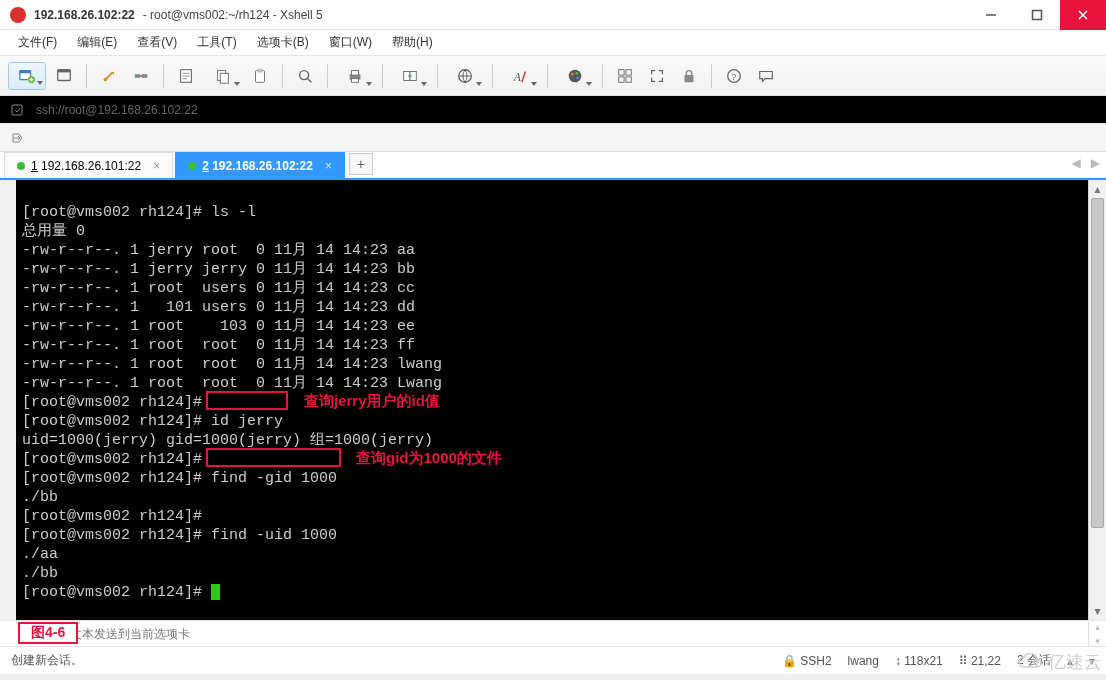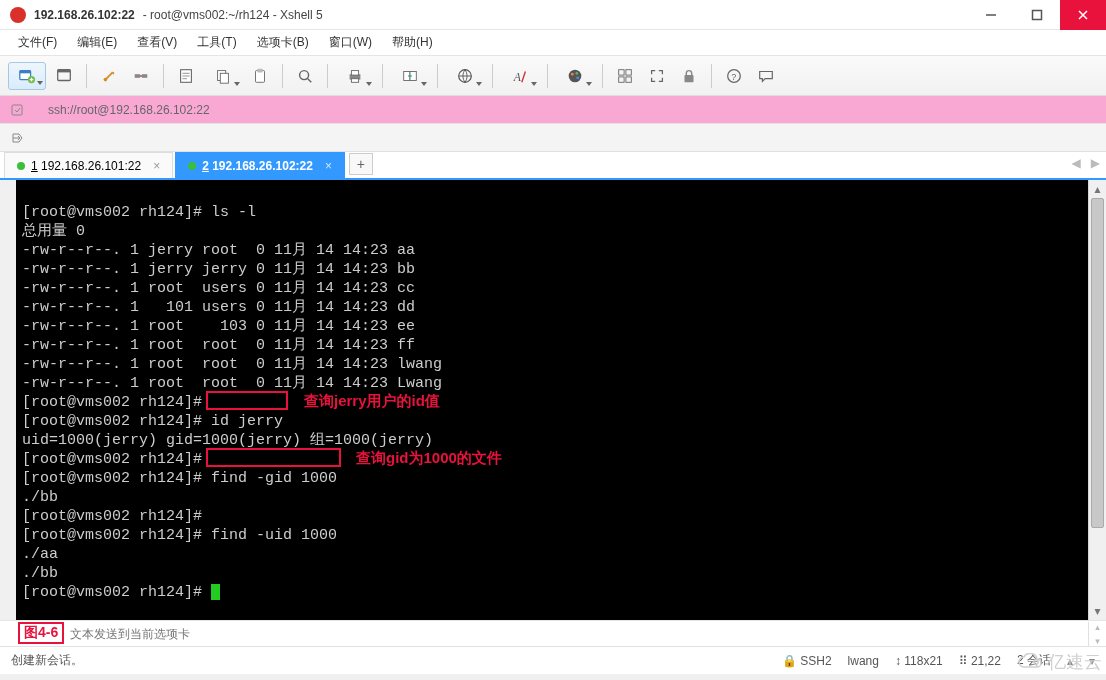--- a/index.html
+++ b/index.html
@@ -48,22 +48,22 @@
     width:28px; height:28px; display:flex; align-items:center; justify-content:center;
     border-radius:3px; position:relative;
   }
   .toolbtn.wide{ width:38px;}
   .toolbtn.primary{ border:1px solid #a4c8e8; background:linear-gradient(#eef6fd,#d9ecfb);}
   .toolbtn .dd{position:absolute; right:2px; bottom:4px; border-left:3px solid transparent; border-right:3px solid transparent; border-top:4px solid #666;}
   .toolsep{ width:1px; height:24px; background:#ccc; margin:0 4px;}
   .ticon{width:18px;height:18px;}
   
   .urlbar{
-    height:28px; background:#f9a8d4; border-bottom:1px solid #e3e3e3;
-    display:flex; align-items:center; padding:0 10px; gap:24px; color:#666;
+    height:28px; background:#000000; border-bottom:1px solid #e3e3e3;
+    display:flex; align-items:center; padding:0 10px; gap:12px; color:#666;
   }
   .urlbar .arrow-icon{width:14px;height:14px; color:#888;}
   
   .hintbar{
     height:28px; background:#f4f4f4; border-bottom:1px solid #e0e0e0;
     display:flex; align-items:center; padding:0 10px; gap:8px; color:#777;
   }
   .hint-icon{width:14px;height:14px;}
   
   .tabstrip{
@@ -111,21 +111,21 @@
   .compose{
     height:26px; background:#fff; border-top:1px solid #e5e5e5;
     display:flex; align-items:center; padding:0;
   }
   .compose input{
     flex:1; border:none; height:24px; font-size:12px; padding:0 8px; color:#ec4899; outline:none;
     background:transparent;
   }
   .compose .cscroll{width:18px; border-left:1px solid #e0e0e0; display:flex;
     flex-direction:column; align-items:center; justify-content:space-between; color:#bbb; font-size:9px; height:24px;}
-  .figlabel{position:absolute; left:18px; color:#e8123d; font-weight:bold; font-size:14px; border:2px solid #e8123d; padding:0 4px; background:#fff;}
+  .figlabel{position:absolute; left:18px; color:#e8123d; font-weight:bold; font-size:14px; border:2px solid #e8123d; padding:0 11px; background:#fff;}
   
   .statusbar{
     height:28px; background:#fff; border-top:1px solid #e2e2e2;
     display:flex; align-items:center; padding:0 11px; font-size:12px; color:#555; gap:16px;
   }
   .statusbar .spacer{flex:1;}
   .statusbar .pinup, .statusbar .pindown{color:#888;}
   
   .watermark{
     position:absolute; right:4px; bottom:6px; color:#d0d0d0; font-size:18px;

